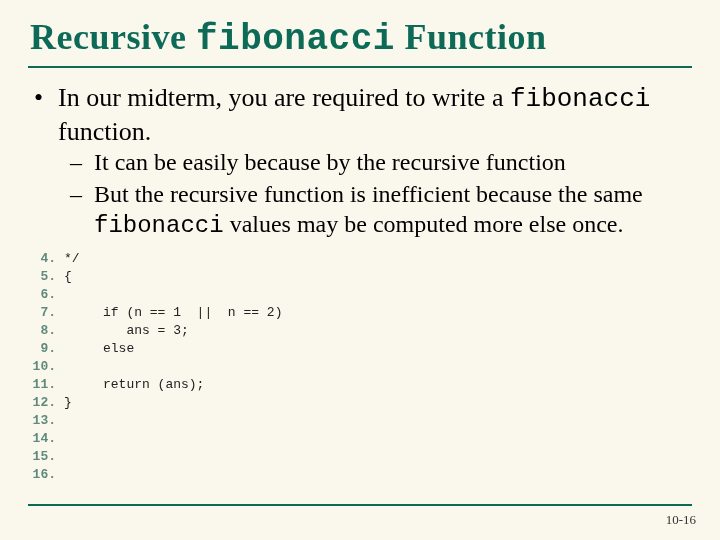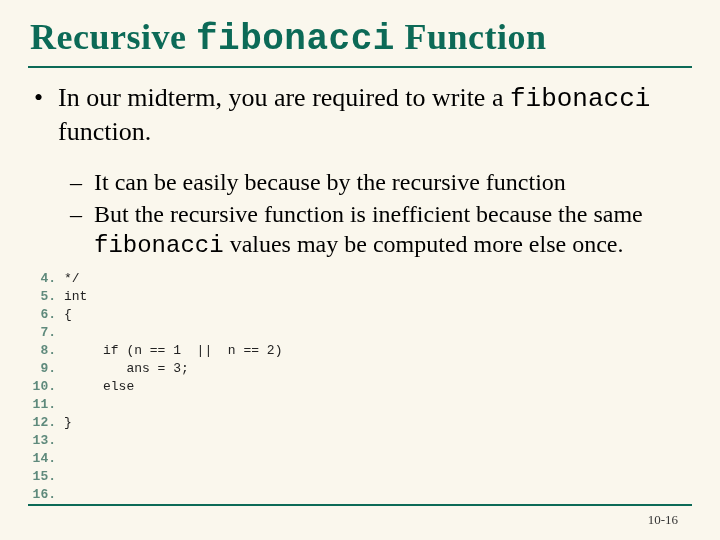--- a/index.html
+++ b/index.html
@@ -24,21 +24,21 @@
     border-bottom: 2px solid #0c6a57;
     margin-bottom: 14px;
     letter-spacing: 0.5px;
   }
   .title .mono { font-family: "Courier New", Courier, monospace; }
   .bullet-main {
     font-size: 26px;
     line-height: 1.25;
     padding-left: 30px;
     position: relative;
-    margin-bottom: 20px;
+    margin-bottom: 0;
   }
   .bullet-main::before {
     content: "•";
     position: absolute;
     left: 6px;
     top: 0;
     font-size: 26px;
   }
   .mono { font-family: "Courier New", Courier, monospace; }
   .bullet-sub {
@@ -77,21 +77,21 @@
   .footer-line {
     position: absolute;
     left: 28px;
     right: 28px;
     bottom: 34px;
     height: 2px;
     background: #0c6a57;
   }
   .page-num {
     position: absolute;
-    right: 42px;
+    right: 24px;
     bottom: 12px;
     font-size: 13px;
     color: #333;
     font-family: "Times New Roman", serif;
   }
 </style>
 </head>
 <body>
 
 <div class="slide">
@@ -121,19 +121,19 @@
         <div>8.</div>
         <div>9.</div>
         <div>10.</div>
         <div>11.</div>
         <div>12.</div>
         <div>13.</div>
         <div>14.</div>
         <div>15.</div>
         <div>16.</div>
       </div>
-    <div class="code" id="codebody"><div>*/</div><div>int</div><div>{</div><div></div><div>     if (n == 1  ||  n == 2)</div><div>        ans = 3;</div><div>     else</div><div></div><div>}</div></div>
+    <div class="code" id="codebody"><div>*/</div><div>{</div><div></div><div>     if (n == 1  ||  n == 2)</div><div>        ans = 3;</div><div>     else</div><div></div><div>     return (ans);</div><div>}</div></div>
   </div>
 
   <div class="footer-line"></div>
   <div class="page-num">10-16</div>
 
 </div>
 
 </body></html>

